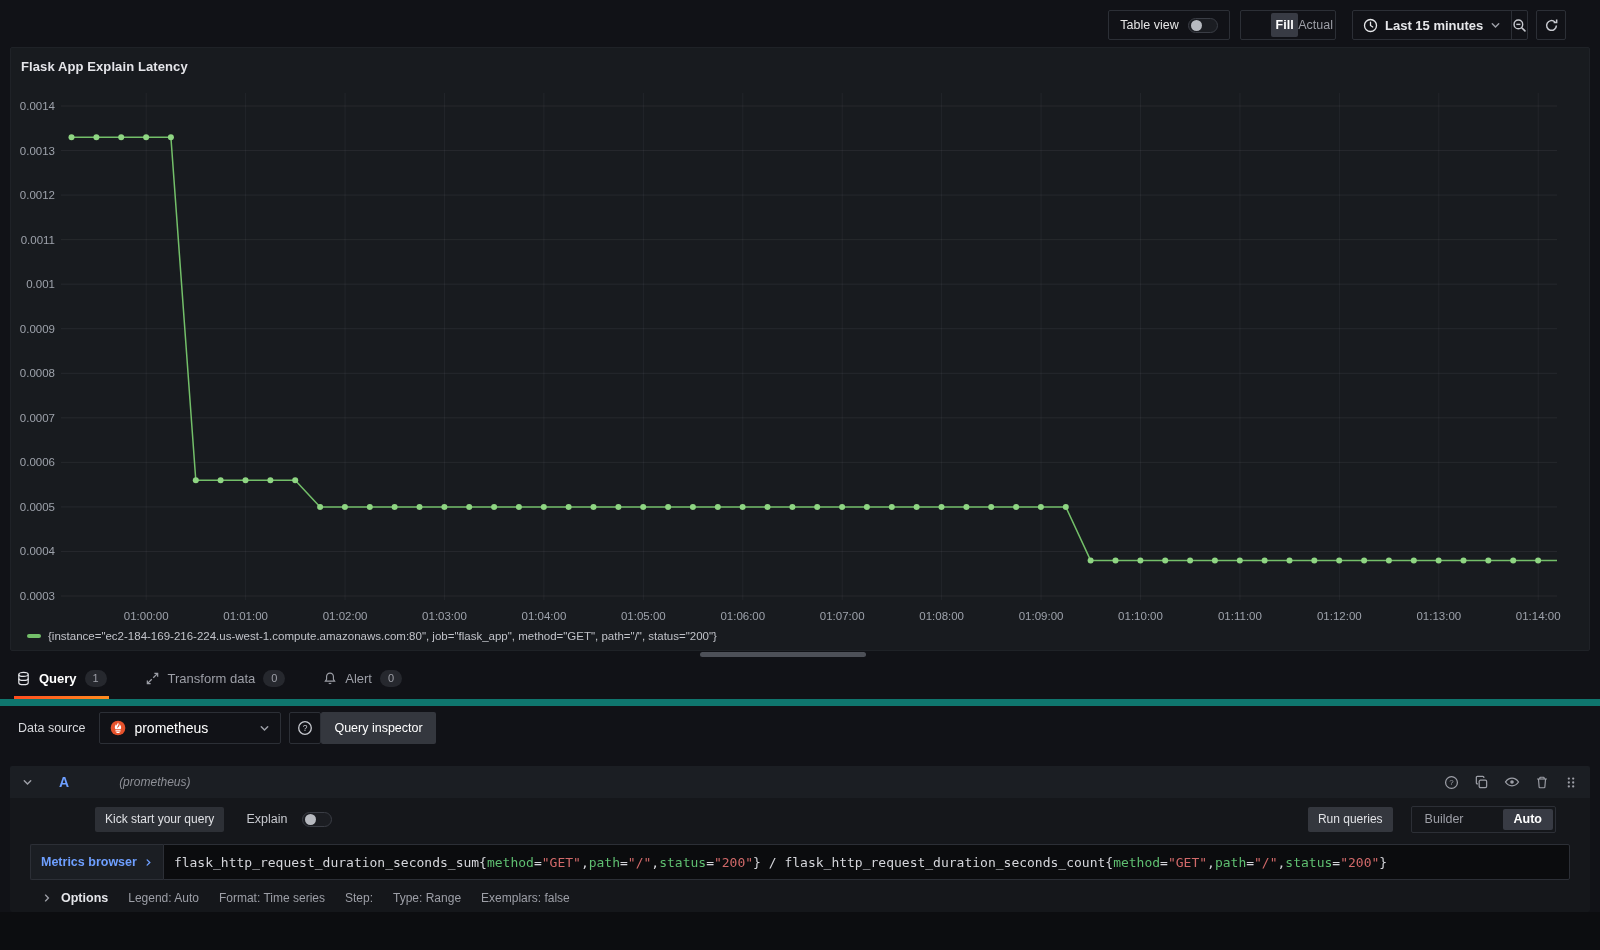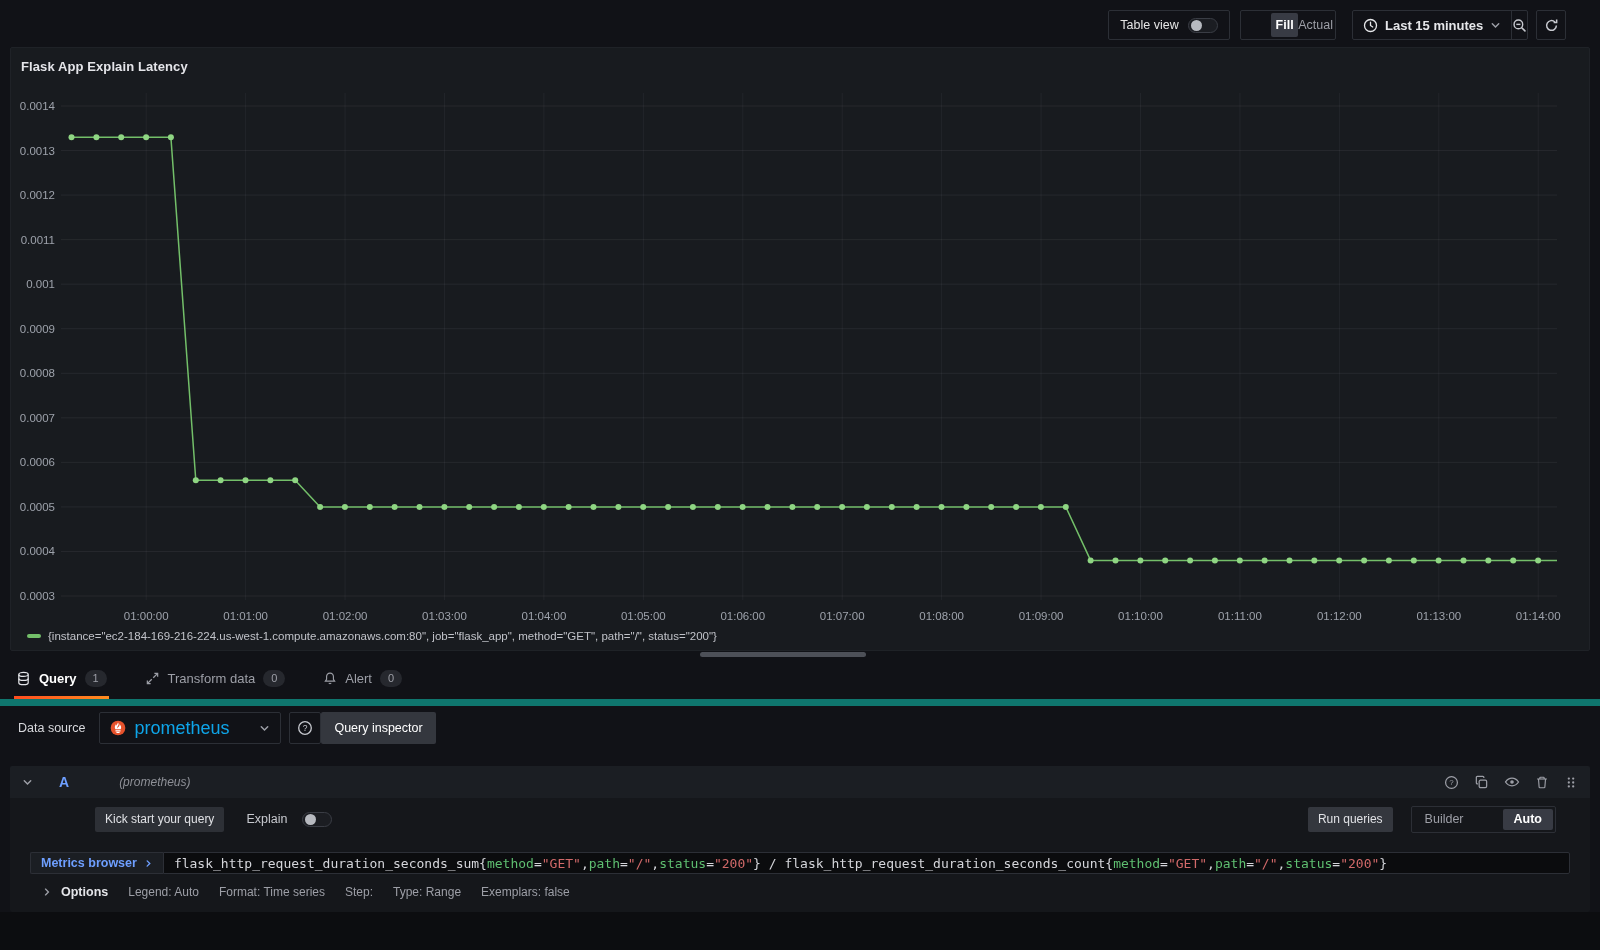--- a/index.html
+++ b/index.html
@@ -41,21 +41,21 @@
   .tab .ticon { color:#9d9fa7; display:flex; }
   .tab.active { color:#ffffff; font-weight:bold; }
   .tab.active .ticon { color:#e4e5e9; }
   .tab.active::after { content:''; position:absolute; left:0; right:0; bottom:0; height:3px; background:linear-gradient(90deg,#ff4d1f,#ff8c1f); }
   .badge { height:17px; min-width:22px; padding:0 7px; display:flex; align-items:center; justify-content:center; background:#26282e; border-radius:9px; font-size:11px; color:#9d9fa7; font-weight:normal; }
 
   
   .ds-row { position:absolute; left:10px; top:710px; width:1580px; height:36px; display:flex; align-items:center; }
   .ds-label { font-size:12.5px; color:#d8d9dd; margin:0 14px 0 8px; }
   .ds-picker { width:182px; height:32px; display:flex; align-items:center; gap:8px; padding:0 10px; background:#111217; border:1px solid #2c2f36; border-radius:2px; cursor:pointer; }
-  .ds-picker .ds-name { flex:1; font-size:18px; color:#0ea5e9; }
+  .ds-picker .ds-name { flex:1; font-size:14px; color:#ffffff; }
   .icon-btn { width:32px; height:32px; display:flex; align-items:center; justify-content:center; border:1px solid #2c2f36; border-radius:2px; color:#c7c9cf; margin-left:8px; cursor:pointer; }
   .qopts { flex:1; height:32px; margin:0 12px; display:flex; align-items:center; gap:10px; padding:0 12px; background:#16171c; border-radius:2px; }
   .qopts .chev { color:#9d9fa7; display:flex; }
   .qopts-link { font-size:13px; font-weight:bold; color:#6e9fff; cursor:pointer; }
   .qopts-stat { font-size:12px; color:#9d9fa7; margin-left:14px; }
   .btn { height:32px; padding:0 13px; display:flex; align-items:center; justify-content:center; background:#34373e; border:none; border-radius:2px; color:#ffffff; font-size:12.5px; font-family:inherit; cursor:pointer; }
   .btn-inspector { margin-right:26px; }
 
   
   .q-header { position:absolute; left:10px; top:766px; width:1580px; height:32px; background:#1b1e23; border-radius:2px 2px 0 0; display:flex; align-items:center; padding:0 12px; gap:14px; }
@@ -66,21 +66,21 @@
   .q-actions .qa { display:flex; cursor:pointer; }
 
   .q-body { position:absolute; left:10px; top:798px; width:1580px; height:114px; background:#15171b; border-radius:0 0 2px 2px; padding:7px 20px 0 20px; }
   .kick-row { display:flex; align-items:center; height:28px; padding-left:65px; }
   .btn-sm { height:25px; padding:0 10px; display:flex; align-items:center; background:#2d3036; border:none; border-radius:2px; color:#e0e1e5; font-size:12px; font-family:inherit; cursor:pointer; }
   .explain { display:flex; align-items:center; gap:15px; margin-left:22px; font-size:12.5px; color:#c7c9cf; }
   .kick-right { margin-left:auto; display:flex; align-items:center; gap:18px; padding-right:14px; }
   .bc-group { display:flex; align-items:center; border:1px solid #2c2f36; border-radius:2px; padding:2px; height:27px; }
   .bc-group .seg { padding:0 11px; height:21px; }
 
-  .metrics-row { display:flex; align-items:stretch; margin-top:19px; height:22px; }
+  .metrics-row { display:flex; align-items:stretch; margin-top:11px; height:36px; }
   .metrics-btn { display:flex; align-items:center; gap:7px; padding:0 10px; background:#1b1e23; border:1px solid #2c2f36; border-right:none; border-radius:2px 0 0 2px; font-size:12.5px; color:#6e9fff; font-weight:bold; cursor:pointer; white-space:nowrap; }
   .code-input { flex:1; background:#0b0c0e; border:1px solid #2c2f36; border-radius:0 2px 2px 0; display:flex; align-items:center; padding:0 10px; font-family:"DejaVu Sans Mono", monospace; font-size:13px; white-space:nowrap; overflow:hidden; cursor:text; }
   .tok-plain { color:#d5d6db; }
   .tok-label { color:#5fbf71; }
   .tok-string { color:#d16969; }
 
   .warn-row { margin-top:6px; font-size:12.5px; display:flex; gap:6px; align-items:baseline; }
   .warn-text { color:#efaa3f; font-weight:bold; }
   .warn-link { color:#b4b6bd; text-decoration:underline; cursor:pointer; }
 

